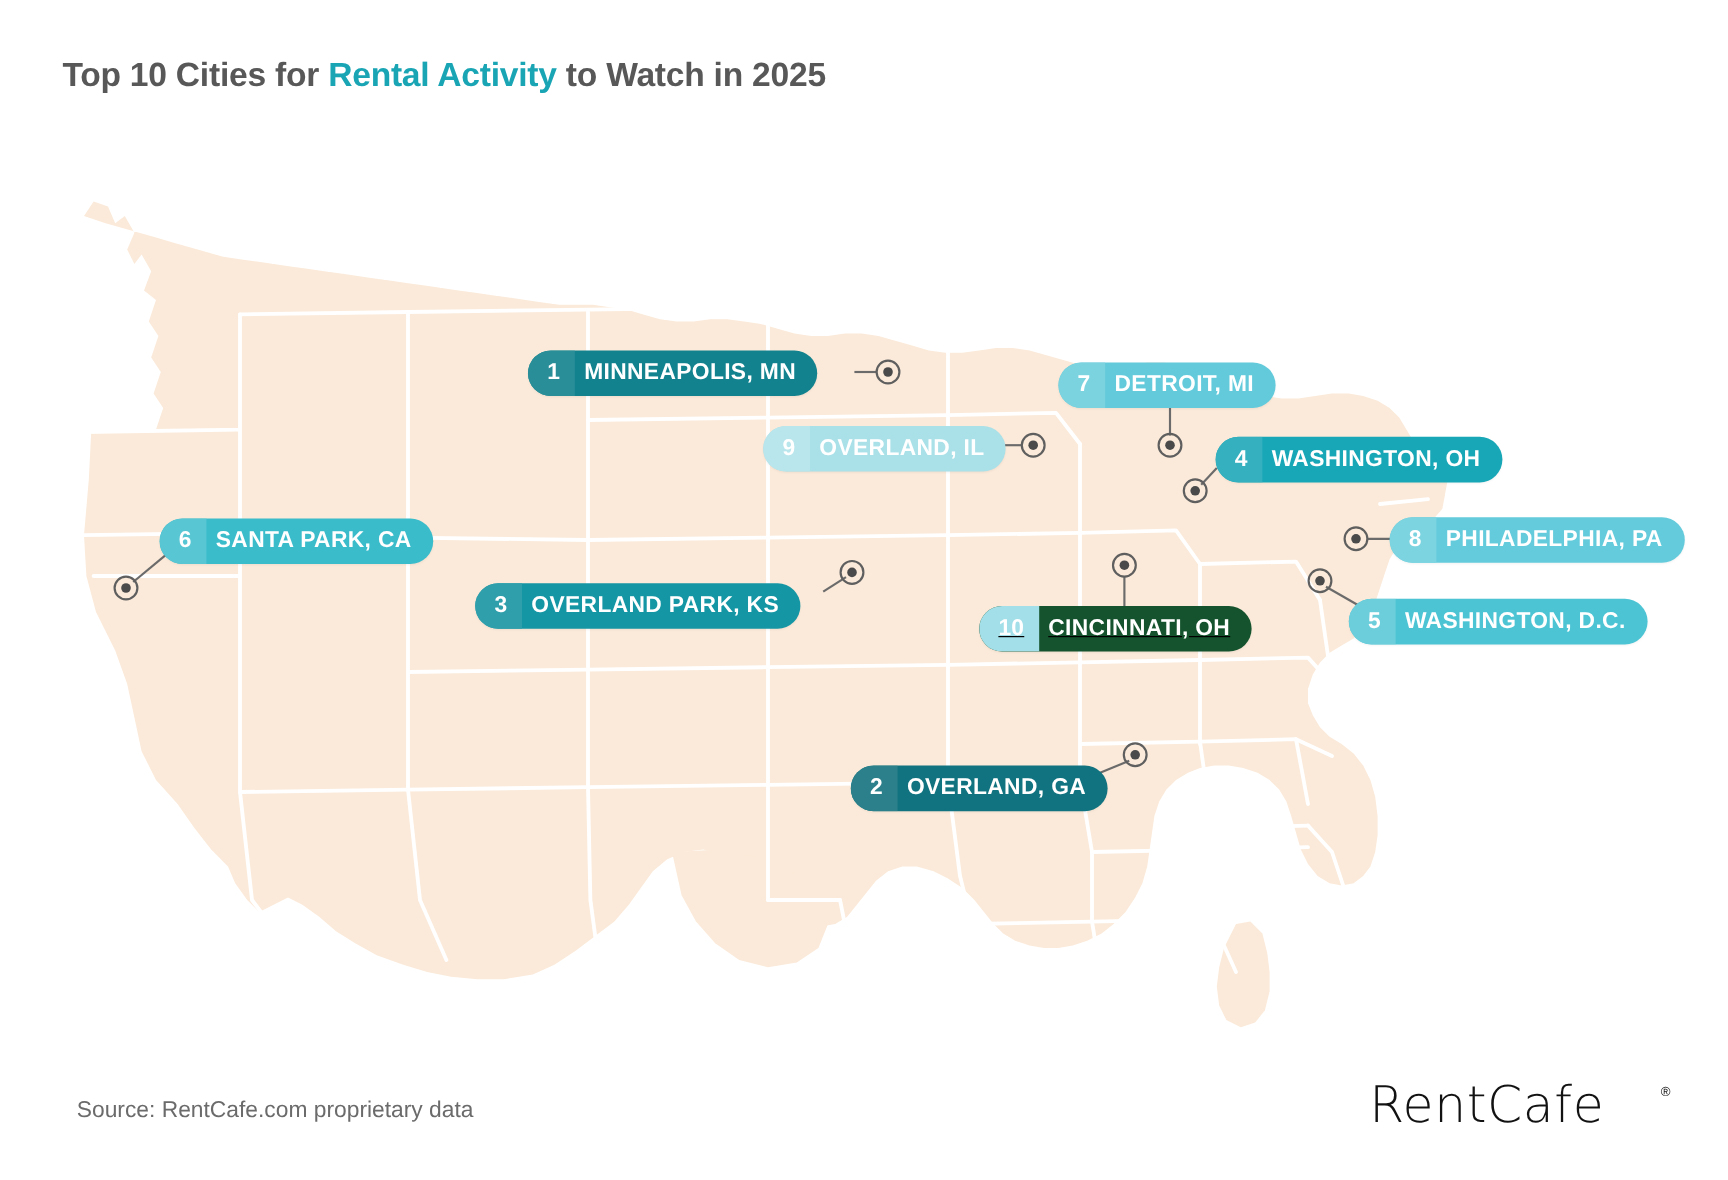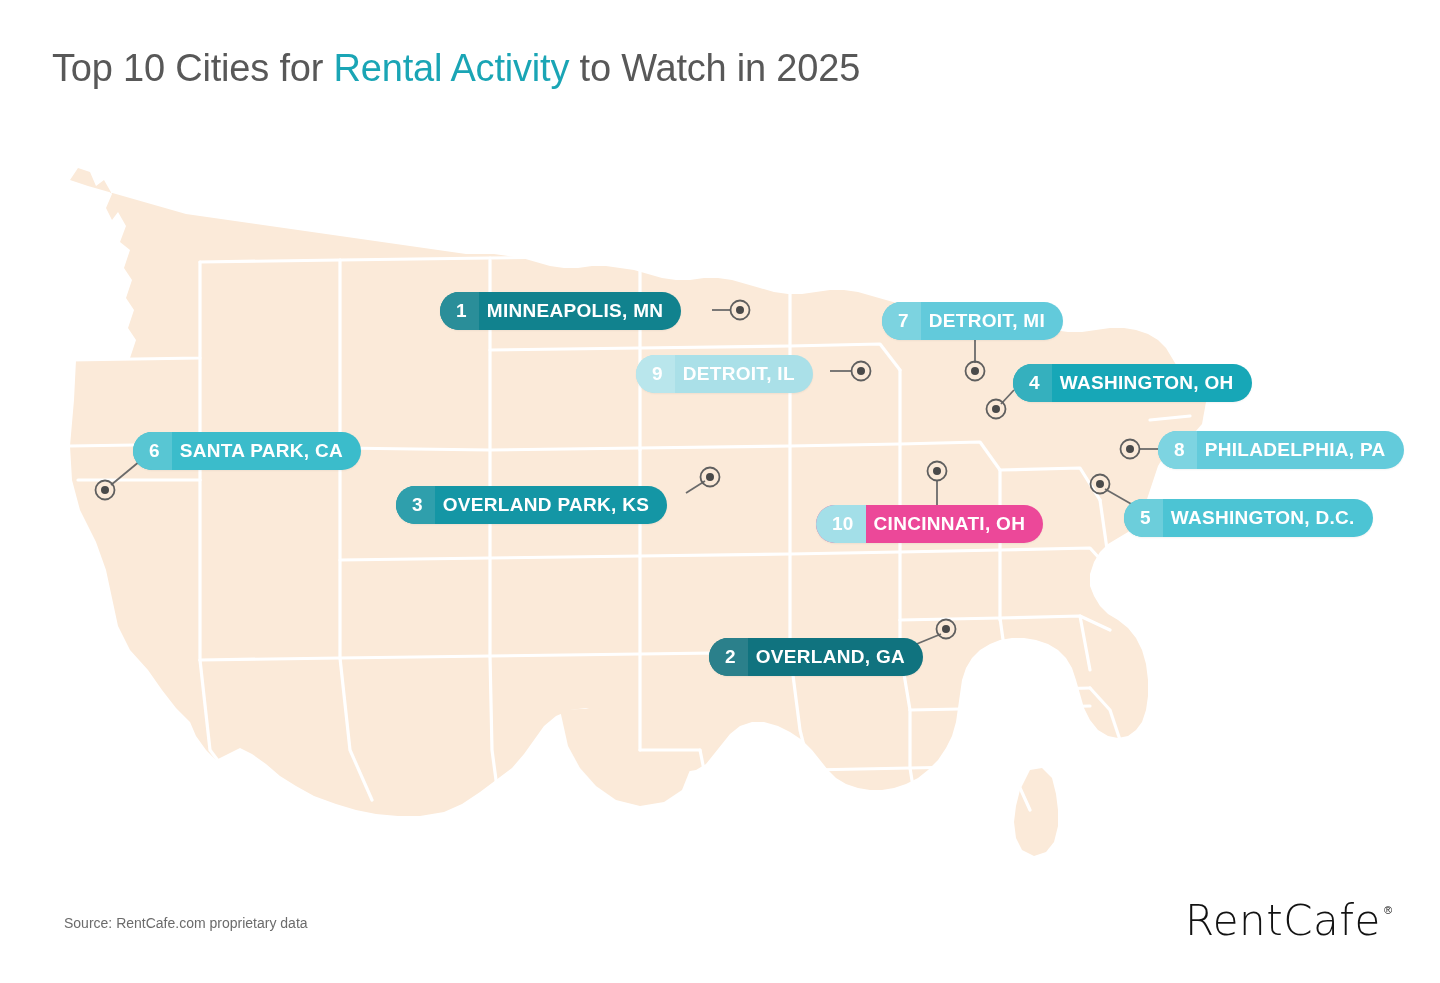--- a/index.html
+++ b/index.html
@@ -17,22 +17,22 @@
     width: 1440px;
     height: 983px;
     background: #ffffff;
   }
 
   
   #title {
     position: absolute;
     left: 52px;
     top: 46px;
-    font-size: 38px;
-    font-weight: 400;
+    font-size: 28px;
+    font-weight: 700;
     letter-spacing: -0.2px;
     color: #585858;
     white-space: nowrap;
     line-height: 1.2;
     text-align: center;
   }
   #title .accent { color: #1aa5b5; }
 
   
   #map-wrap {
@@ -83,31 +83,32 @@
     font-size: 19px;
     font-weight: 700;
     letter-spacing: 0.3px;
   }
 
   
   #source {
     position: absolute;
     left: 64px;
     top: 915px;
-    font-size: 14px;
+    font-size: 19px;
     color: #6b6b6b;
     font-weight: 400;
   }
   #logo {
     position: absolute;
     right: 48px;
     top: 900px;
     display: flex;
     align-items: flex-start;
     color: #111111;
+    gap: 44px;
   }
   #logo .logo-text {
     font-family: "DejaVu Sans", sans-serif;
     font-size: 42px;
     font-weight: 300;
     letter-spacing: 0.5px;
     line-height: 1;
     color: #121212;
   }
   #logo .logo-reg {
@@ -376,24 +377,24 @@
     <span class="city">DETROIT, MI</span>
   </div>
 
   <div class="label" id="lbl-8" style="left: 1158px; top: 431px; background: rgb(99, 203, 219);">
     <span class="rank" style="background: rgb(125, 212, 225);">8</span>
     <span class="city">PHILADELPHIA, PA</span>
   </div>
 
   <div class="label" id="lbl-9" style="left: 636px; top: 355px; background: rgb(170, 224, 232);">
     <span class="rank" style="background: rgb(185, 230, 236);">9</span>
-    <span class="city">DETROIT, IL</span>
-  </div>
-
-  <div class="label" id="lbl-10" style="left: 816px; top: 505px; background: #ec4899;">
+    <span class="city">OVERLAND, IL</span>
+  </div>
+
+  <div class="label" id="lbl-10" style="left: 816px; top: 505px; background: #14532d; text-decoration: underline;">
     <span class="rank" style="background: rgb(163, 223, 232);">10</span>
     <span class="city">CINCINNATI, OH</span>
   </div>
 
   <div id="source">Source: RentCafe.com proprietary data</div>
 
   <div id="logo">
     <span class="logo-text">RentCafe</span>
     <span class="logo-reg">®</span>
   </div>

